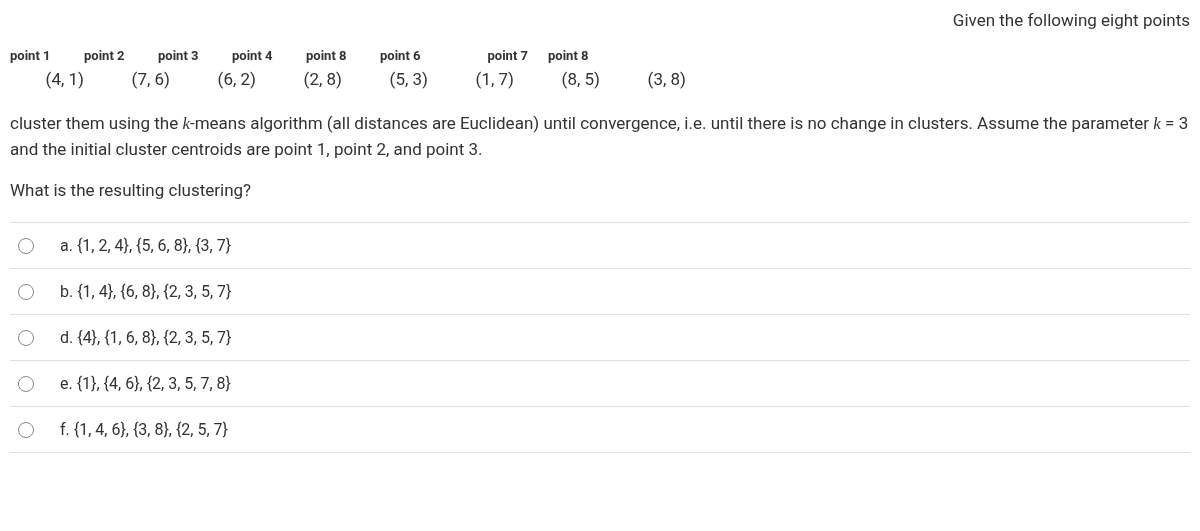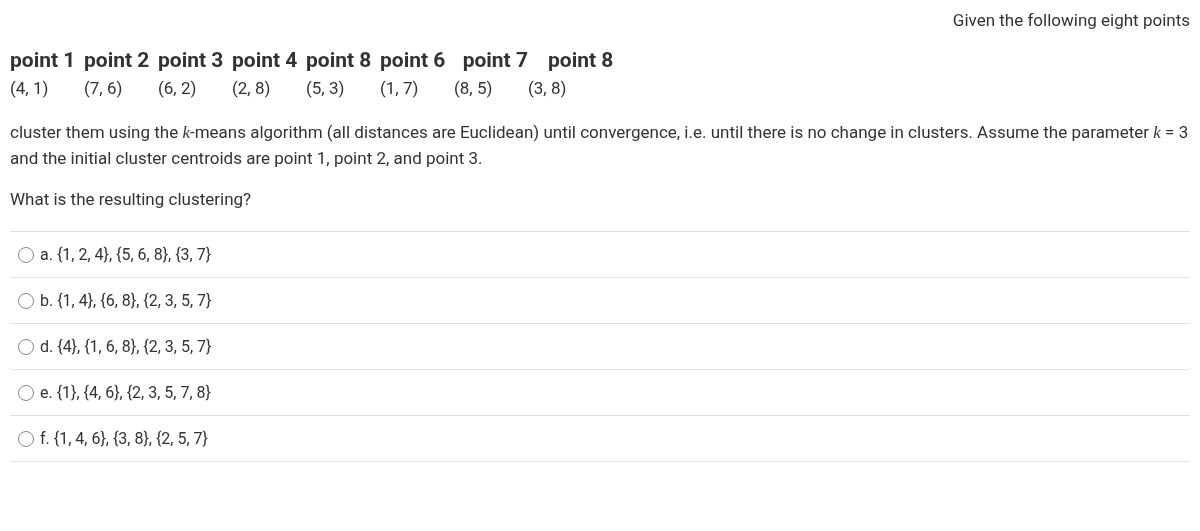--- a/index.html
+++ b/index.html
@@ -20,35 +20,36 @@
       font-size: 17px;
       text-align: right;
     }
     .table-header-row {
       display: flex;
       gap: 0;
       margin-bottom: 6px;
     }
     .table-header-cell {
       font-weight: 700;
-      font-size: 21px;
+      font-size: 13px;
       white-space: nowrap;
     }
     .th1 { width: 74px; }
     .th2 { width: 74px; }
     .th3 { width: 74px; }
     .th4 { width: 74px; }
     .th5 { width: 74px; }
     .th6 { width: 74px; }
     .th7 { width: 74px; text-align: right; }
     .th8 { width: 74px; padding-left: 20px; }
     .table-data-row {
       display: flex;
-      gap: 0;
+      gap: 12px;
       margin-bottom: 22px;
+      text-align: right;
     }
     .table-data-cell {
       font-size: 17px;
       white-space: nowrap;
     }
     .td1 { width: 74px; }
     .td2 { width: 74px; }
     .td3 { width: 74px; }
     .td4 { width: 74px; }
     .td5 { width: 74px; }
@@ -69,21 +70,21 @@
       margin-bottom: 22px;
     }
     .options-container {
       border-top: 1px solid #e0e0e0;
     }
     .option-row {
       display: flex;
       align-items: center;
       padding: 13px 8px;
       border-bottom: 1px solid #e0e0e0;
-      gap: 6px;
+      gap: 26px;
     }
     .radio-circle {
       width: 16px;
       height: 16px;
       border: 1.5px solid #888;
       border-radius: 50%;
       flex-shrink: 0;
     }
     .option-label {
       font-size: 16px;

